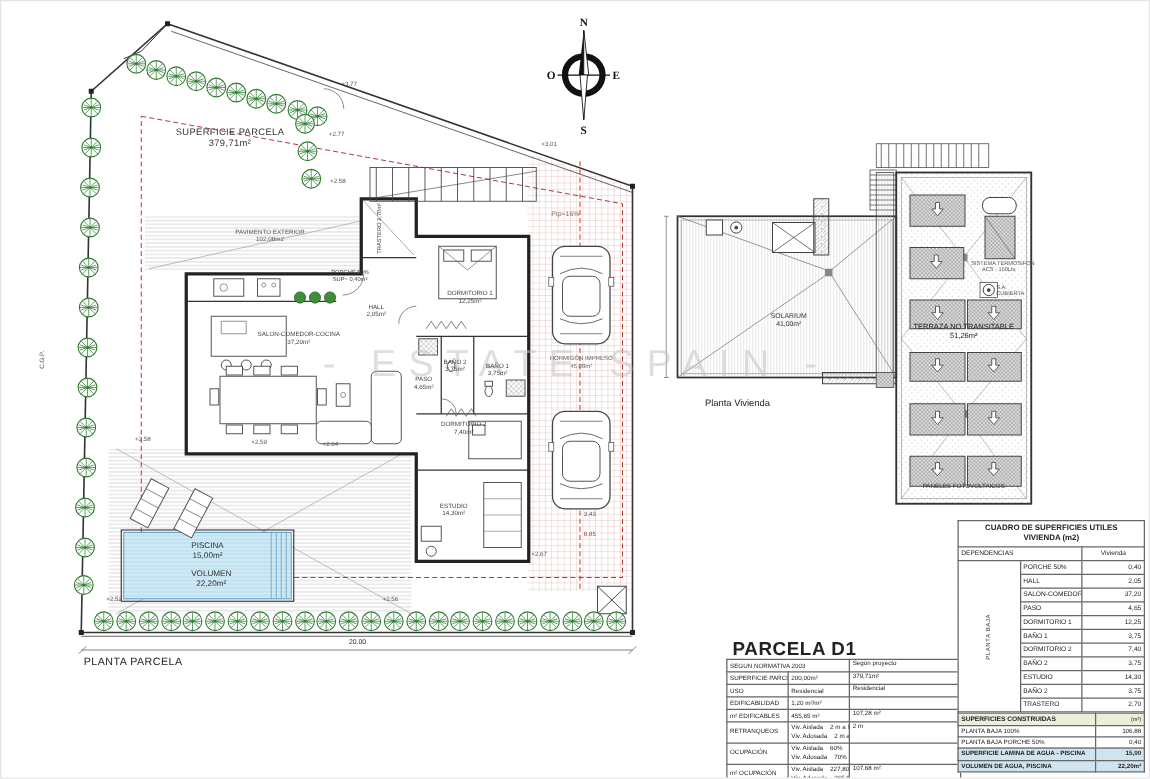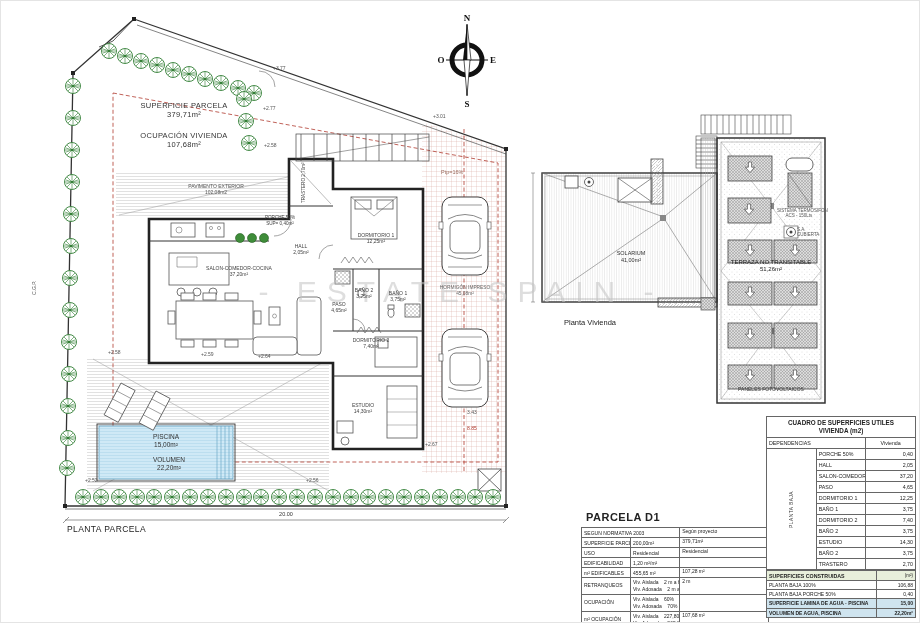--- a/index.html
+++ b/index.html
@@ -17,21 +17,21 @@
              font-size:30px;letter-spacing:10px;color:#c4c4c4;opacity:.55;}
   table{border-collapse:collapse;position:absolute;table-layout:fixed;background:#fff;}
   td{border:1px solid #666;padding:0 2px;font-size:5px;color:#222;overflow:hidden;white-space:nowrap;}
   
   .tC{left:580px;top:526px;width:188px;}
   .tC td{height:9px;}
   .tC td.dbl{height:16px;white-space:pre;line-height:1.5;}
   .tC .c1{width:58px;}
   .tC .c2{width:78px;white-space:pre;}
   .tC .c3{width:52px;vertical-align:top;}
-  .tC-title{position:absolute;left:585px;top:510px;font-size:11px;font-weight:bold;color:#222;letter-spacing:.5px;}
+  .tC-title{position:absolute;left:585px;top:510px;font-size:15px;font-weight:bold;color:#222;letter-spacing:.5px;}
   
   .tA{left:765px;top:415px;width:150px;}
   .tA .title td{height:20px;text-align:center;font-weight:bold;font-size:6.3px;line-height:1.3;}
   .tA .head td{height:10px;font-size:5.3px;}
   .tA tr.r td{height:10px;font-size:5.3px;}
   .tA .strip{width:11px;text-align:center;padding:0;}
   .tA .strip div{font-size:4.8px;letter-spacing:.5px;color:#333;margin:0 auto;}
   .tA .val{width:34px;text-align:right;}
   .tA .total td{height:11px;background:#f6ddc6;font-weight:bold;font-size:5.8px;border-top:1.5px solid #333;}
   
@@ -392,24 +392,20 @@
         <circle cx="790" cy="231" r="1.5" fill="#444"></circle>
     </g>
   </svg>
 
   <div class="watermark">- ESTATE SPAIN -</div>
 
   <div class="lbl big" style="left:118px;top:100px;width:130px">
     <div>SUPERFICIE PARCELA</div>
       <div>379,71m²</div>
   </div>
-  <div class="lbl big" style="left:118px;top:130px;width:130px">
-    <div>OCUPACIÓN VIVIENDA</div>
-      <div>107,68m²</div>
-  </div>
   <div class="lbl tiny" style="left:175px;top:182px;width:80px">
     <div>PAVIMENTO EXTERIOR</div>
       <div>102,08m2</div>
   </div>
   <div class="lbl room" style="left:198px;top:264px;width:80px">
     <div>SALON-COMEDOR-COCINA</div>
       <div>37,20m²</div>
   </div>
   <div class="lbl room" style="left:345px;top:231px;width:60px">
     <div>DORMITORIO 1</div>

